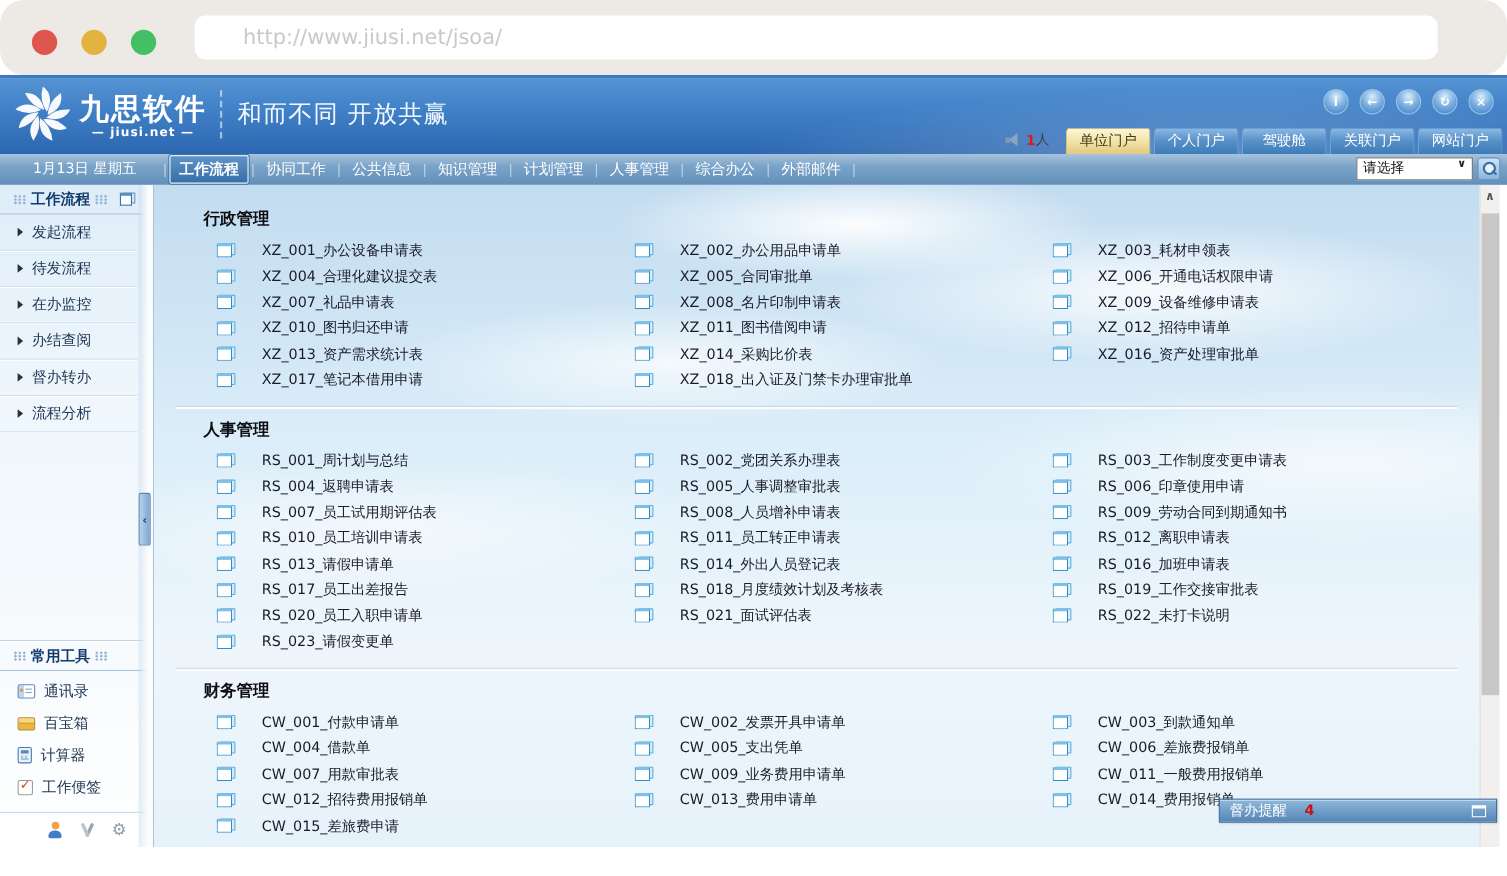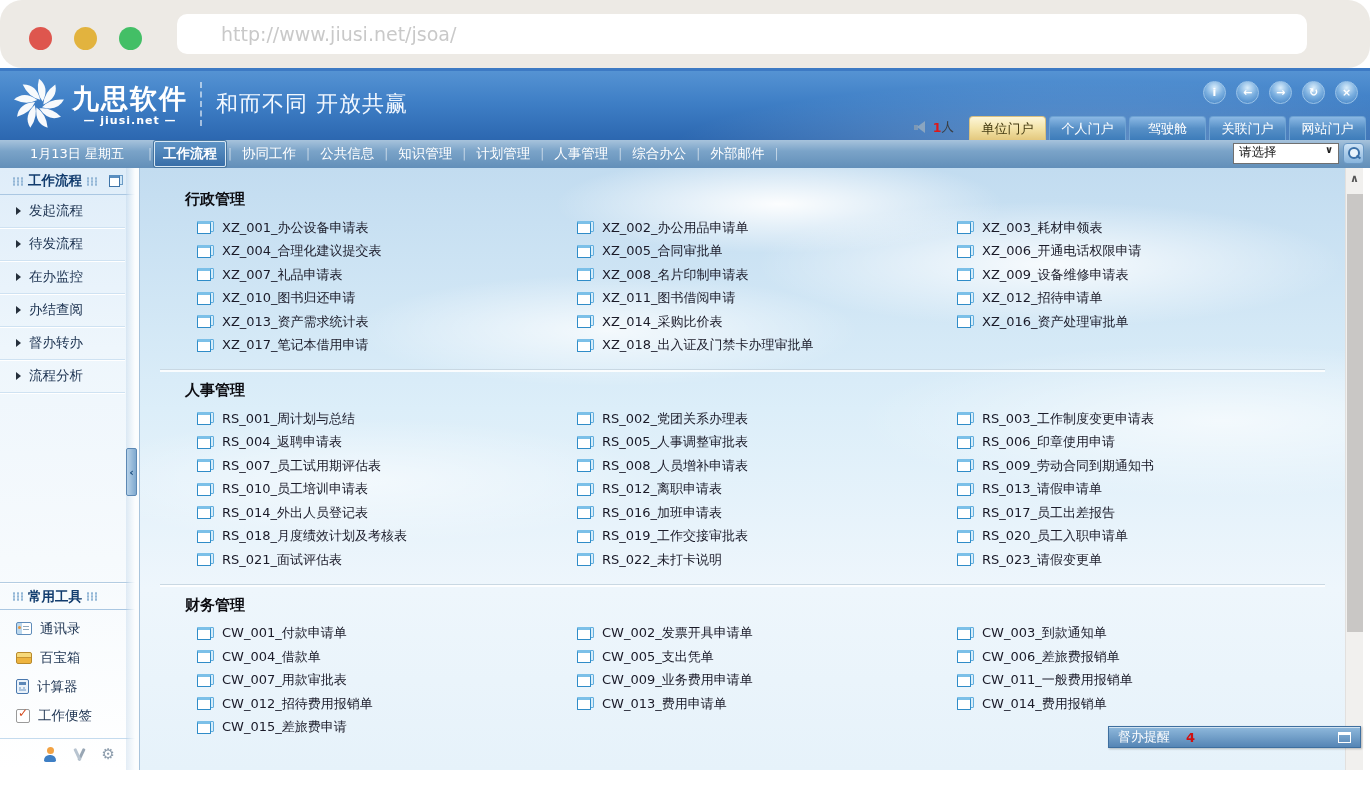--- a/index.html
+++ b/index.html
@@ -149,21 +149,21 @@
   .right-strip { position:absolute; right:0; top:0; bottom:0; width:7px; background:#fff; }
   .scrollbar { position:absolute; right:7px; top:0; bottom:0; width:18px;
     background:#f1f0ee; border-left:1px solid #e2e0de; }
   .sb-up { height:22px; text-align:center; font-size:11px; font-weight:bold; color:#555;
     line-height:22px; cursor:pointer; }
   .sb-thumb { position:absolute; left:1px; top:26px; width:16px; height:438px; background:#c9c7c5; cursor:pointer; }
 
   .sections { position:absolute; left:45px; top:20px; right:45px; }
   .section-title { font-size:15px; font-weight:bold; color:#0d0d12; margin:2px 0 7px 0; }
   .form-grid { display:grid; grid-template-columns:380px 380px auto; }
-  .form-link { display:flex; align-items:center; gap:8px; height:23.5px; padding-left:12px;
+  .form-link { display:flex; align-items:center; gap:24px; height:23.5px; padding-left:12px;
     font-size:13px; color:#1a1a28; cursor:pointer; white-space:nowrap; }
   .form-icon { width:17px; height:13px; position:relative; flex:none; }
   .form-icon::before { content:''; position:absolute; right:0; top:0; width:12px; height:9px;
     border:1px solid #62aede; background:#d6edfa; border-radius:1px; }
   .form-icon::after { content:''; position:absolute; left:0; bottom:0; width:12px; height:9px;
     border:1px solid #2f8cc8; border-top-width:3px; border-top-color:#7cc0e8; background:#fff; border-radius:1px; }
   .section-divider { height:3px; border-top:1px solid #c9d8e3; background:rgba(255,255,255,.85);
     margin:12px 0 9px -25px; }
 
   
@@ -442,20 +442,24 @@
             <div class="form-link">
               <span class="form-icon"></span>
               <span>RS_009_劳动合同到期通知书</span>
             </div>
             <div class="form-link">
               <span class="form-icon"></span>
               <span>RS_010_员工培训申请表</span>
             </div>
             <div class="form-link">
               <span class="form-icon"></span>
+              <span>RS_011_员工转正申请表</span>
+            </div>
+            <div class="form-link">
+              <span class="form-icon"></span>
               <span>RS_012_离职申请表</span>
             </div>
             <div class="form-link">
               <span class="form-icon"></span>
               <span>RS_013_请假申请单</span>
             </div>
             <div class="form-link">
               <span class="form-icon"></span>
               <span>RS_014_外出人员登记表</span>
             </div>

